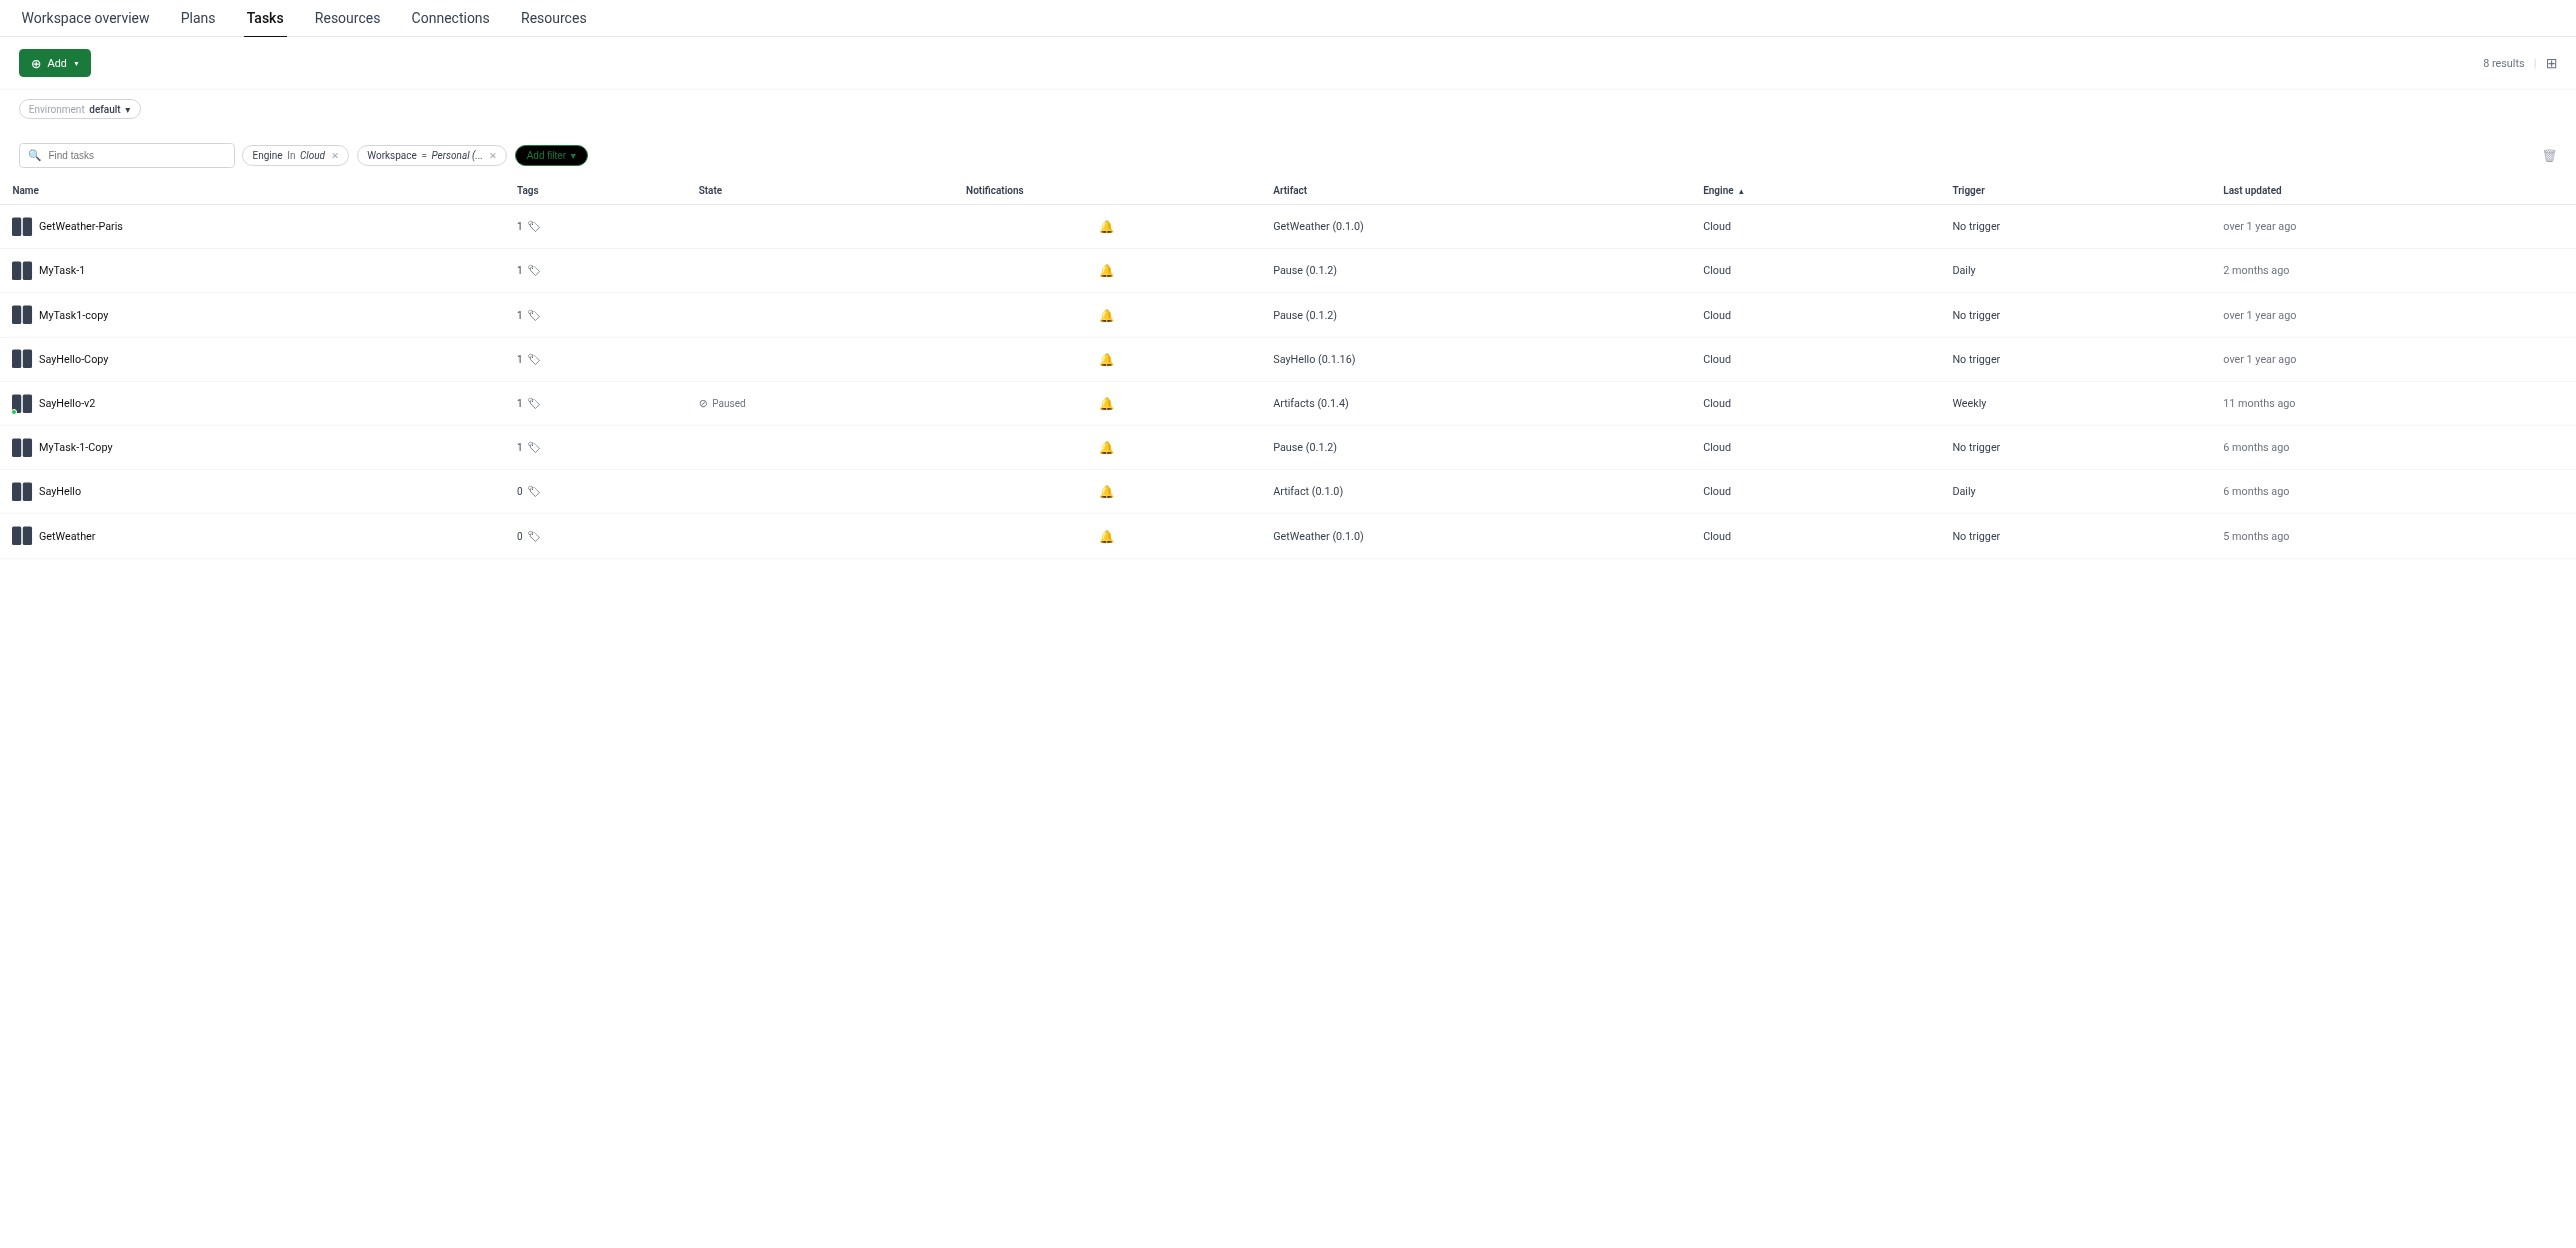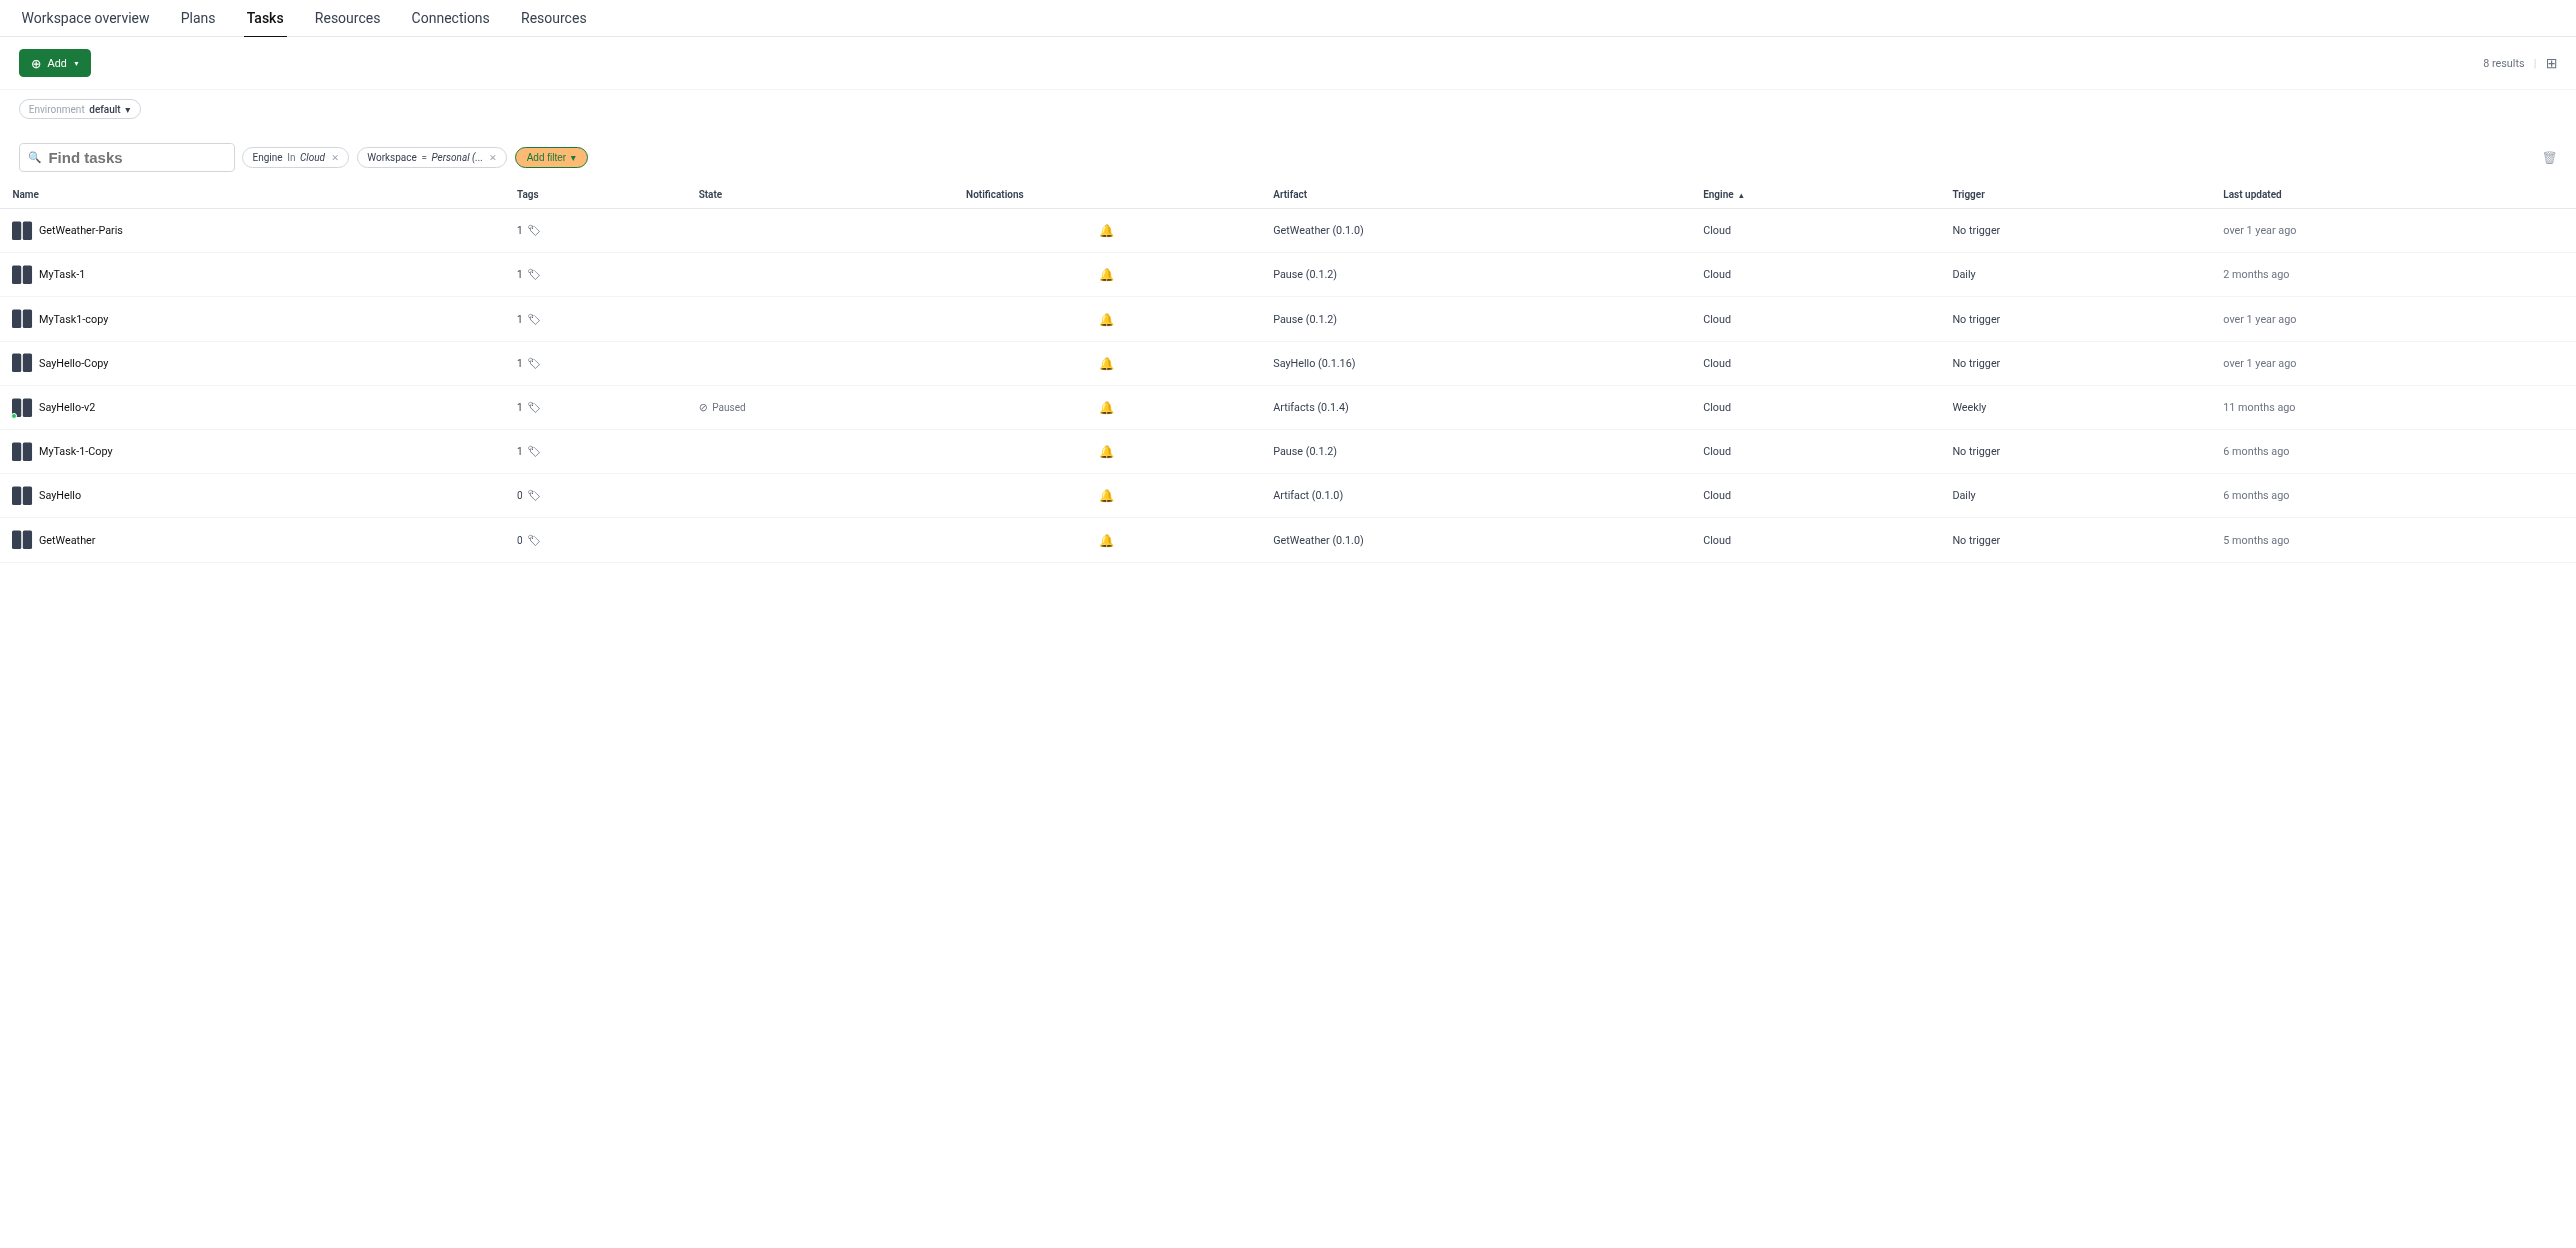--- a/index.html
+++ b/index.html
@@ -100,25 +100,24 @@
       gap: 6.2px;
       border: 0.8px solid #d1d5db;
       border-radius: 4.6px;
       padding: 5.4px 9.3px;
       width: 216px;
       background: #fff;
     }
     .search-box input {
       border: none;
       outline: none;
-      font-size: 15px;
+      font-size: 10px;
       color: #6b7280;
       width: 100%;
       background: transparent;
-      font-weight: bold;
     }
     .search-icon { color: #9ca3af; font-size: 10.8px; }
 
     .filter-chip {
       display: flex;
       align-items: center;
       gap: 4.6px;
       border: 0.8px solid #d1d5db;
       border-radius: 15.4px;
       padding: 3.9px 9.3px;
@@ -139,21 +138,21 @@
     .add-filter-btn {
       display: flex;
       align-items: center;
       gap: 4.6px;
       border: 0.8px solid #1a7a3c;
       border-radius: 15.4px;
       padding: 3.9px 10.8px;
       font-size: 10px;
       cursor: pointer;
       color: #1a7a3c;
-      background: #fdba74;
+      background: #000000;
       font-weight: 500;
     }
 
     .filter-actions-right {
       margin-left: auto;
       display: flex;
       align-items: center;
     }
     .trash-icon { color: #9ca3af; cursor: pointer; font-size: 12.4px; }
 

